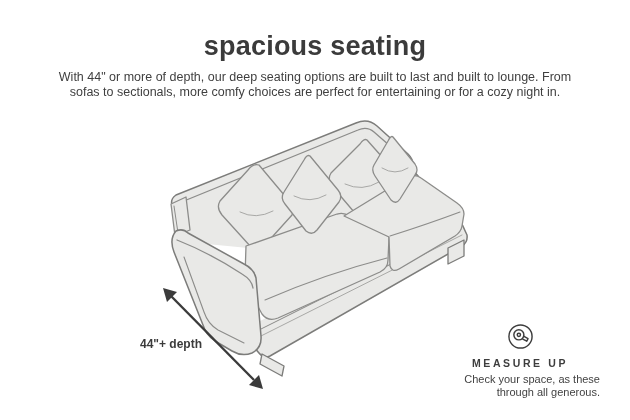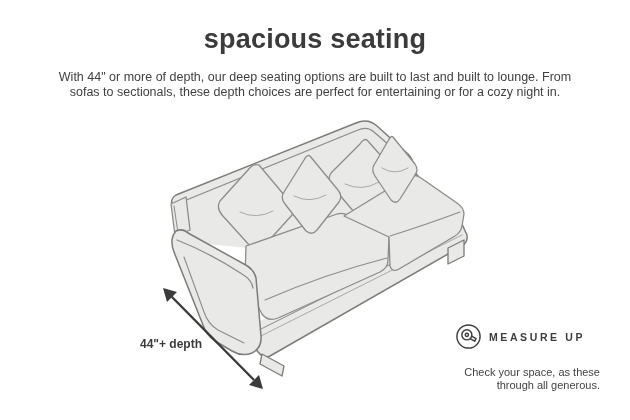--- a/index.html
+++ b/index.html
@@ -4,55 +4,55 @@
 <style>
   html,body{margin:0;padding:0;}
   body{
     width:630px;height:420px;background:#ffffff;overflow:hidden;
     font-family:"Liberation Sans", sans-serif;
     -webkit-font-smoothing:antialiased;
   }
   .stage{position:relative;width:630px;height:420px;background:#ffffff;}
 
   .title{
-    position:absolute;top:24px;left:0;width:630px;
+    position:absolute;top:31px;left:0;width:630px;
     text-align:center;font-size:27px;font-weight:700;color:#3b3b3b;
     letter-spacing:.2px;
   }
   .desc{
     position:absolute;top:70px;left:35px;width:560px;
     text-align:center;font-size:12.5px;line-height:15px;color:#3f3f3f;
   }
 
   .sofa-wrap{position:absolute;left:160px;top:116px;width:325px;height:280px;}
   .arrow-wrap{position:absolute;left:150px;top:276px;width:124px;height:124px;}
   .dim-label{
     position:absolute;left:136px;top:337px;width:70px;
     text-align:center;font-size:12px;font-weight:700;color:#3b3b3b;
   }
 
   .measure{position:absolute;left:440px;top:323px;width:160px;}
-  .measure-head{display:flex;align-items:center;justify-content:center;gap:7px;}
+  .measure-head{display:flex;align-items:center;justify-content:center;gap:7px;flex-direction:column;}
   .measure-title{
     font-size:10.5px;font-weight:700;letter-spacing:2.6px;color:#3d3d3d;white-space:nowrap;
   }
   .measure-note{
-    margin-top:16px;text-align:right;font-size:11px;line-height:13px;color:#424242;
+    margin-top:4px;text-align:right;font-size:11px;line-height:13px;color:#424242;
   }
 </style>
 </head>
 <body>
 
 <div class="stage">
 
   <div class="title">spacious seating</div>
 
   <div class="desc">
     <div>With 44" or more of depth, our deep seating options are built to last and built to lounge. From</div>
-    <div>sofas to sectionals, these depth choices are perfect for entertaining or for a cozy night in.</div>
+    <div>sofas to sectionals, more comfy choices are perfect for entertaining or for a cozy night in.</div>
   </div>
 
   <div class="sofa-wrap">
     <svg width="325" height="280" viewBox="0 0 325 280">
       <g fill="#e9e9e7" stroke="#8c8c8a" stroke-width="1.3" stroke-linejoin="round" stroke-linecap="round">
 
         <path d="M13,91 Q9,84 16,79 L196,7 Q208,2 217,10 L248,38 Q255,45 252,53 L259,60 L259,72 L150,138 L26,126 Z" stroke="none"></path>
 
         <path d="M13,91 Q9,84 16,79 L196,7 Q208,2 217,10 L248,38 Q255,45 252,53 L258,60 L258,66" fill="none" stroke="#7c7c7a" stroke-width="1.5"></path>
         <path d="M19,87 L198,14 Q207,10 214,16 L245,43" fill="none"></path>

